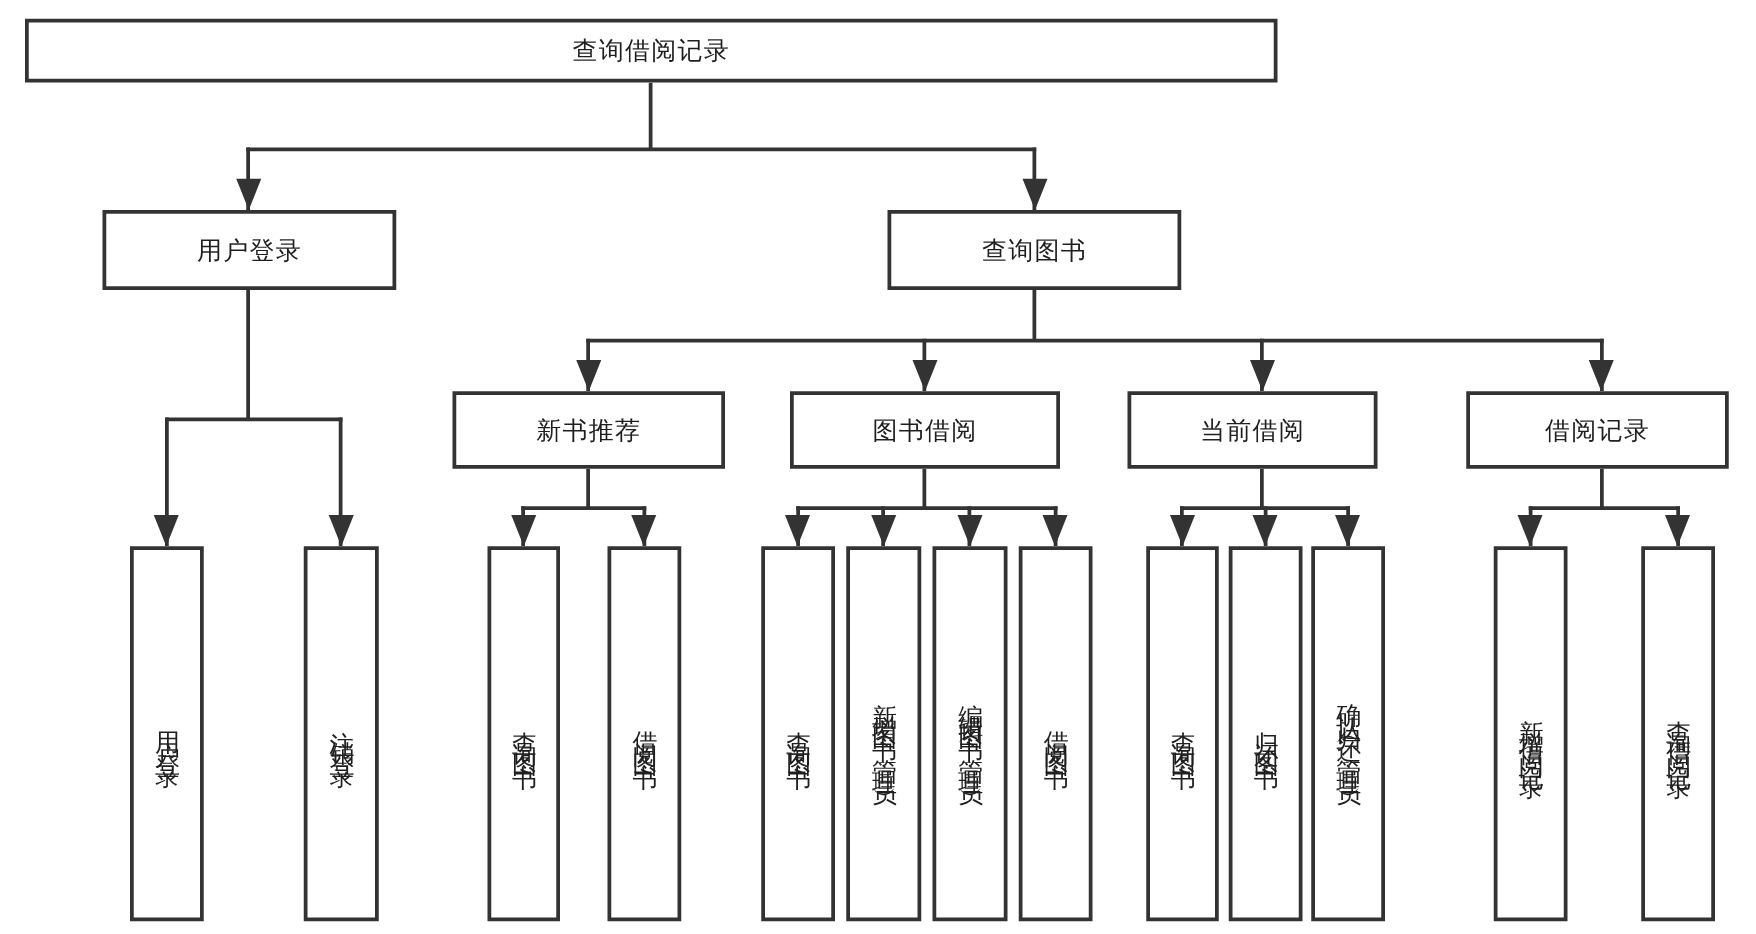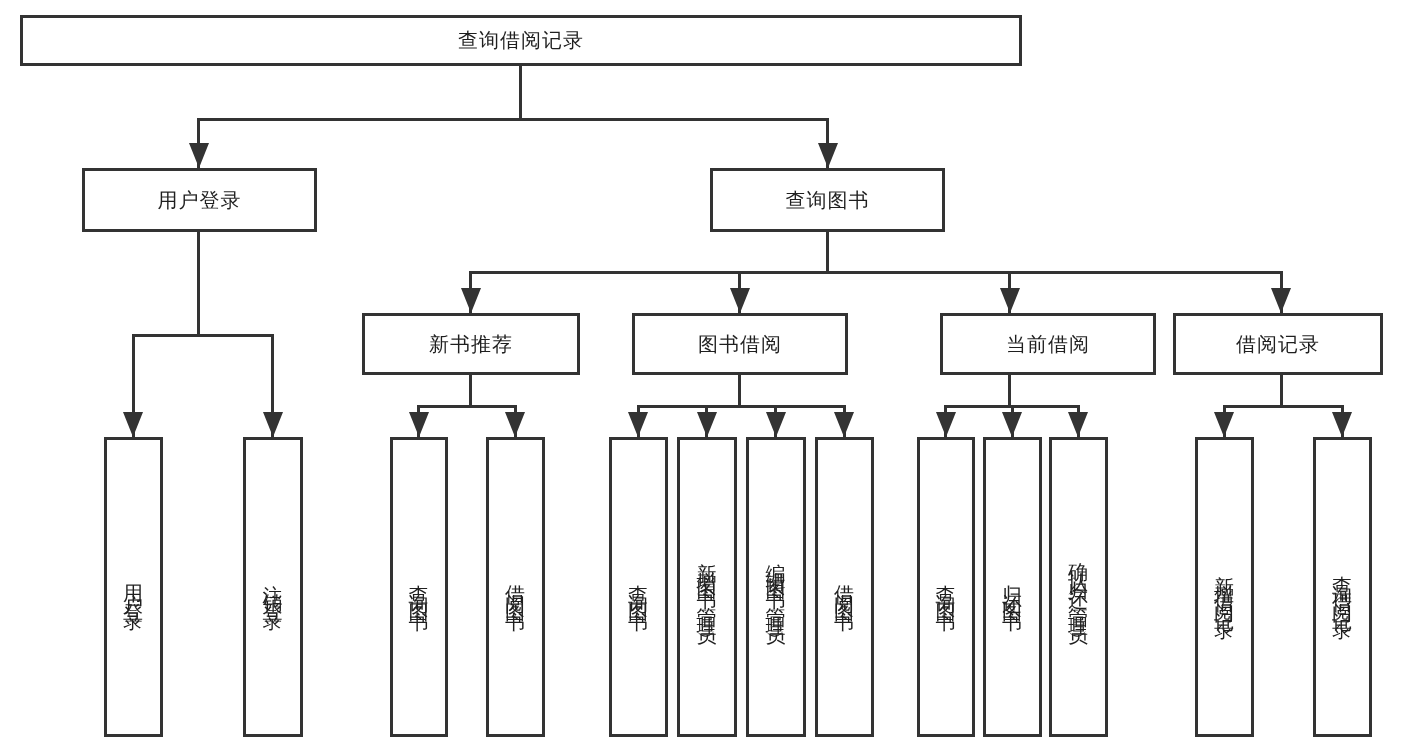--- a/index.html
+++ b/index.html
@@ -82,21 +82,21 @@
 
 <div class="canvas">
 
   <div class="box" style="left:20px;top:15px;width:1002px;height:51px;">查询借阅记录</div>
 
   <div class="box" style="left:82px;top:168px;width:235px;height:64px;">用户登录</div>
   <div class="box" style="left:710px;top:168px;width:235px;height:64px;">查询图书</div>
 
   <div class="box" style="left:362px;top:313px;width:218px;height:62px;">新书推荐</div>
   <div class="box" style="left:632px;top:313px;width:216px;height:62px;">图书借阅</div>
-  <div class="box" style="left:940px;top:313px;width:216px;height:62px;">当前借阅</div>
+  <div class="box" style="left:902px;top:313px;width:200px;height:62px;">当前借阅</div>
   <div class="box" style="left:1173px;top:313px;width:210px;height:62px;">借阅记录</div>
 
   <div class="box vbox" style="left:104px;width:59px;">
     <span>用户登录</span>
   </div>
   <div class="box vbox" style="left:243px;width:60px;">
     <span>注销登录</span>
   </div>
 
   <div class="box vbox" style="left:390px;width:58px;">

